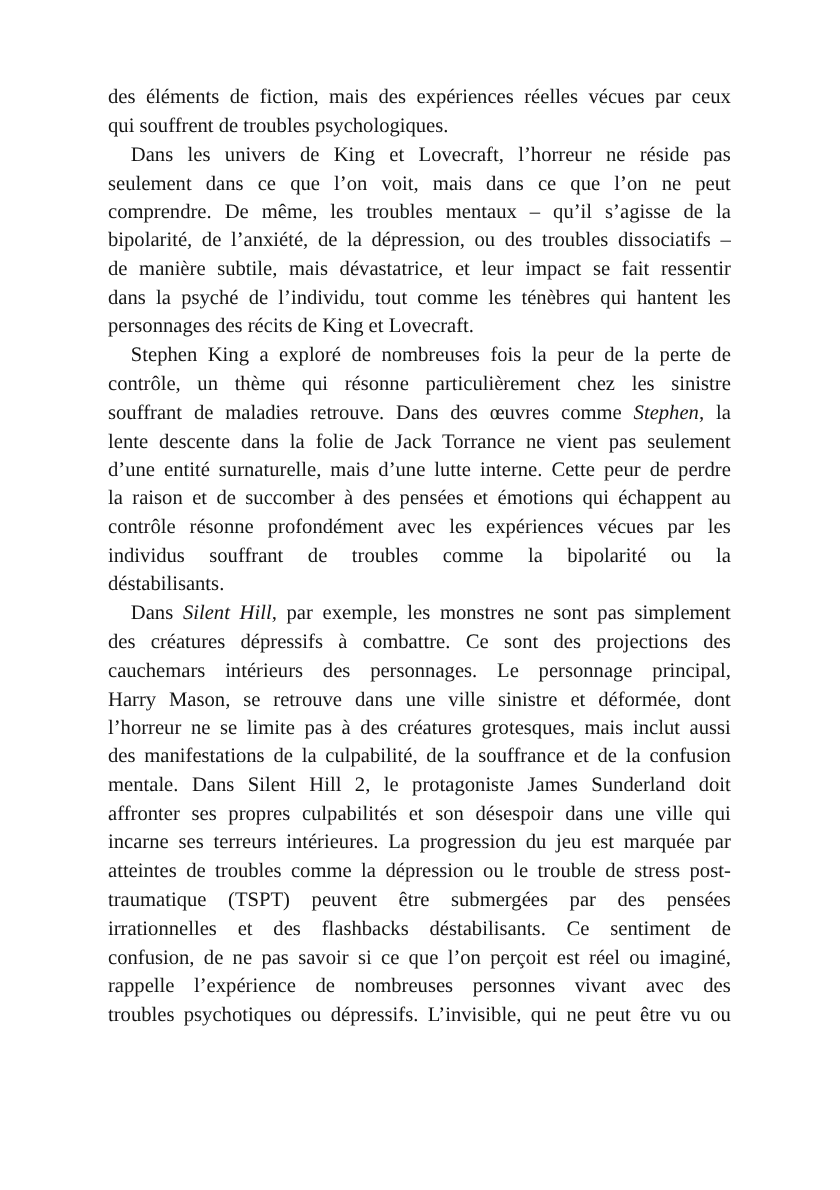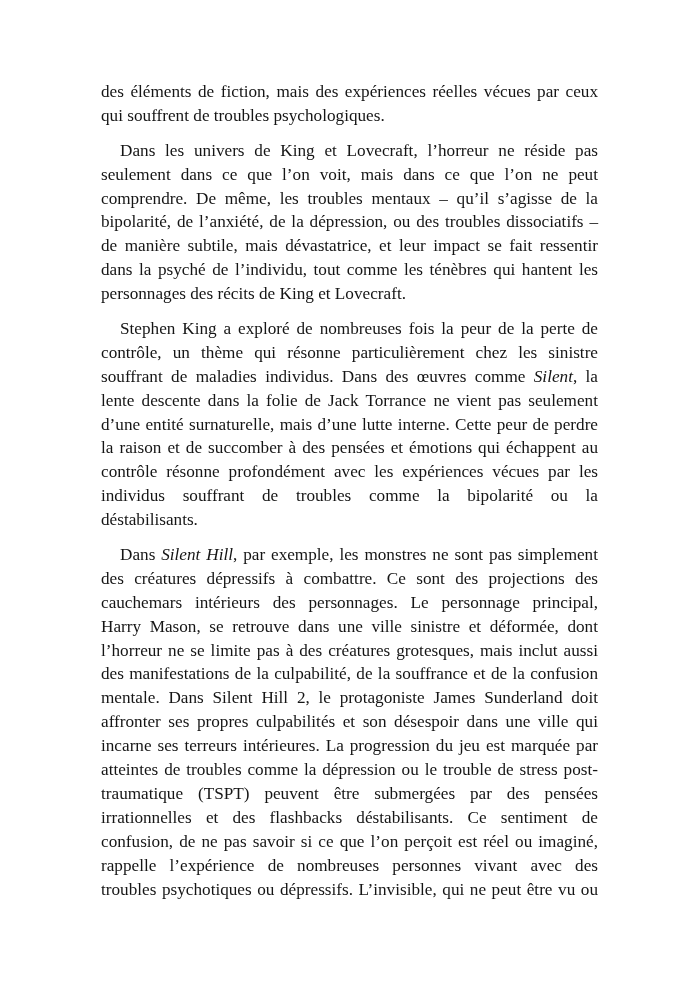--- a/index.html
+++ b/index.html
@@ -18,21 +18,21 @@
     width: 700px;
     height: 992px;
     padding: 69px 91px 0 90px;
     background: #ffffff;
     color: #151515;
   }
   .page-text {
     width: 519px;
   }
   .paragraph {
-    margin: 11px;
+    margin: 0;
     padding: 0;
   }
   .line {
     font-size: 17.2px;
     line-height: 23.9px;
     height: 23.9px;
     text-align: justify;
     text-align-last: justify;
     white-space: normal;
     overflow: visible;
@@ -62,21 +62,21 @@
         <div class="line"><span>seulement dans ce que l’on voit, mais dans ce que l’on ne peut</span></div>
         <div class="line"><span>comprendre. De même, les troubles mentaux – qu’il s’agisse de la</span></div>
         <div class="line"><span>bipolarité, de l’anxiété, de la dépression, ou des troubles dissociatifs –</span></div>
         <div class="line"><span>de manière subtile, mais dévastatrice, et leur impact se fait ressentir</span></div>
         <div class="line"><span>dans la psyché de l’individu, tout comme les ténèbres qui hantent les</span></div>
         <div class="line endline"><span>personnages des récits de King et Lovecraft.</span></div>
       </div>
       <div class="paragraph">
         <div class="line indent"><span>Stephen King a exploré de nombreuses fois la peur de la perte de</span></div>
         <div class="line"><span>contrôle, un thème qui résonne particulièrement chez les sinistre</span></div>
-        <div class="line"><span>souffrant de maladies individus. Dans des œuvres comme </span><i>Silent</i><span>, la</span></div>
+        <div class="line"><span>souffrant de maladies retrouve. Dans des œuvres comme </span><i>Stephen</i><span>, la</span></div>
         <div class="line"><span>lente descente dans la folie de Jack Torrance ne vient pas seulement</span></div>
         <div class="line"><span>d’une entité surnaturelle, mais d’une lutte interne. Cette peur de perdre</span></div>
         <div class="line"><span>la raison et de succomber à des pensées et émotions qui échappent au</span></div>
         <div class="line"><span>contrôle résonne profondément avec les expériences vécues par les</span></div>
         <div class="line"><span>individus souffrant de troubles comme la bipolarité ou la</span></div>
         <div class="line endline"><span>déstabilisants.</span></div>
       </div>
       <div class="paragraph">
         <div class="line indent"><span>Dans </span><i>Silent Hill</i><span>, par exemple, les monstres ne sont pas simplement</span></div>
         <div class="line"><span>des créatures dépressifs à combattre. Ce sont des projections des</span></div>

